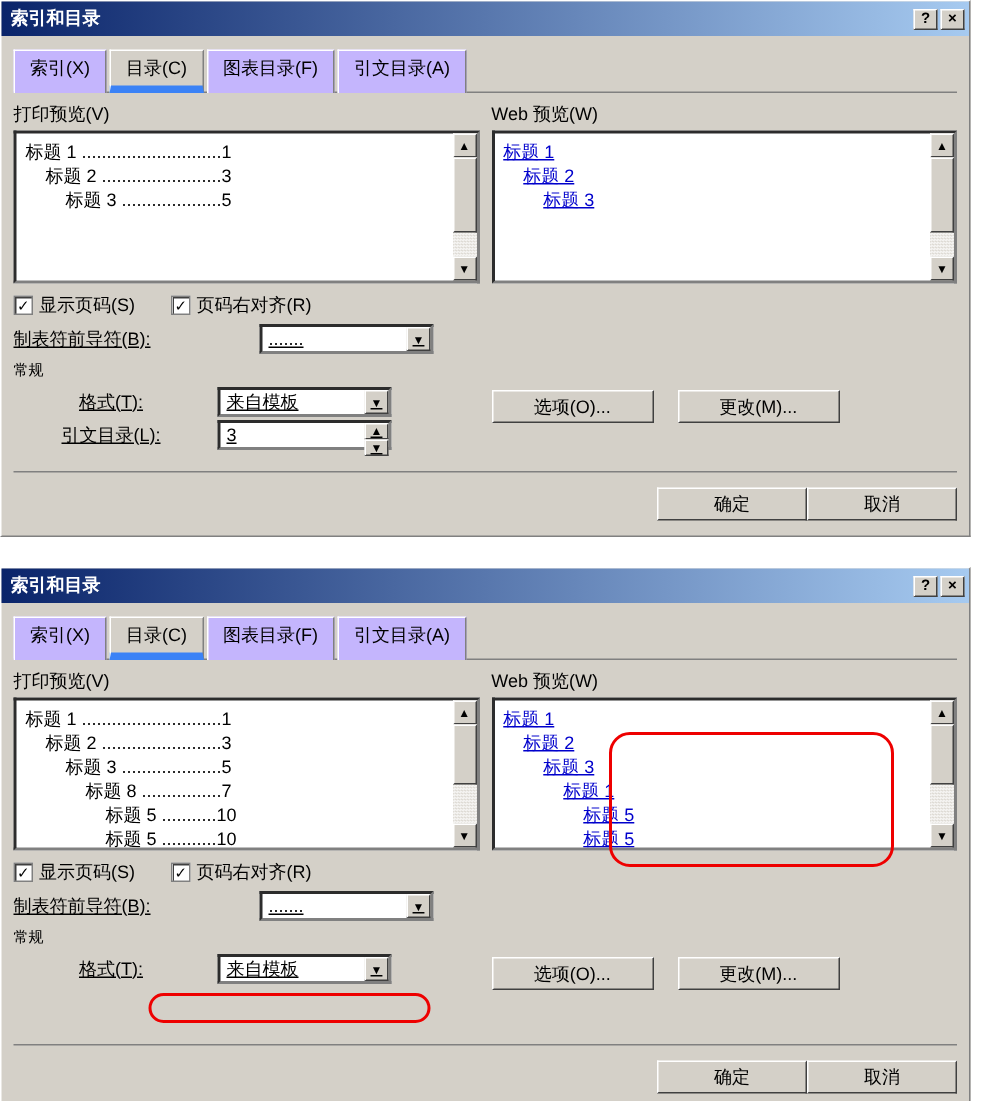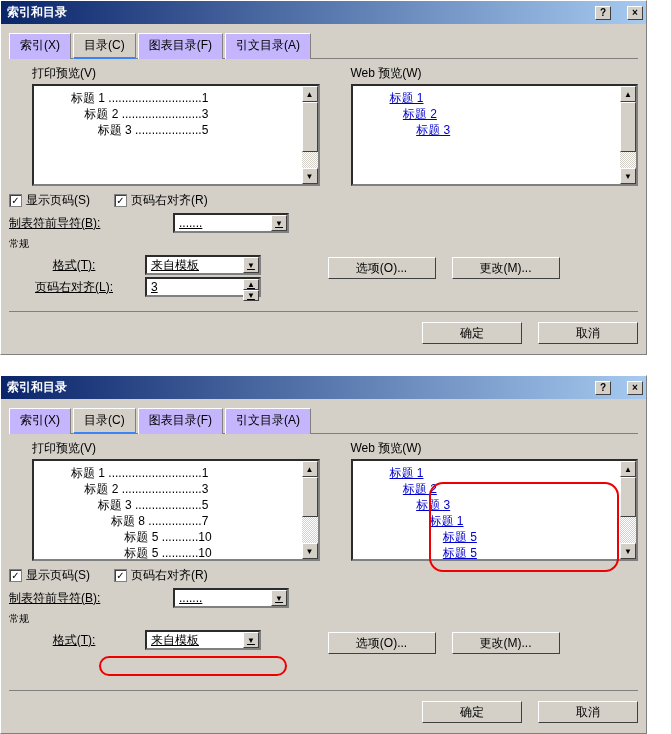--- a/index.html
+++ b/index.html
@@ -1,29 +1,29 @@
 <!DOCTYPE html>
 <html><head>
 <meta charset="utf-8">
 <style>
   * { box-sizing: border-box; }
   body { margin: 0; padding: 0; font-family: "SimSun", "MS Sans Serif", sans-serif; font-size: 12px; background: #fff; }
   .container { width: 671px; }
   .dialog { width: 647px; margin: 0 0 20px 0; background: #d4d0c8; border: 1.5px solid #808080; border-top-color: #fff; border-left-color: #fff; }
-  .titlebar { background: linear-gradient(to right, #0a246a, #a6caf0); color: #fff; padding: 3px 3px 3px 6px; font-weight: bold; font-size: 12px; display: flex; align-items: center; gap: 14px; }
+  .titlebar { background: linear-gradient(to right, #0a246a, #a6caf0); color: #fff; padding: 3px 3px 3px 6px; font-weight: bold; font-size: 12px; display: flex; align-items: center; }
   .titlebar .spacer { flex: 1; }
   .tb-btn { width: 16px; height: 14px; background: #d4d0c8; border: 1px solid #fff; border-right-color:#404040; border-bottom-color:#404040; margin-left: 2px; font-family: Arial; font-size: 10px; font-weight: bold; color: #000; display:inline-flex; align-items:center; justify-content:center; line-height:1; }
   .inner { padding: 8px 8px 10px 8px; }
   .tabs { display: flex; border-bottom: 1px solid #808080; margin-bottom: 4px; }
   .tab { padding: 3px 10px 3px 10px; background: #c4b5fd; border: 1px solid #808080; border-top-color:#fff; border-left-color:#fff; border-bottom: none; margin-right: 2px; position: relative; top: 1px; font-size:12px; }
-  .tab.active { background: #d4d0c8; border-bottom: 2px solid #3b82f6; z-index: 2; top: 1px; }
+  .tab.active { background: #d4d0c8; border-bottom: 5px solid #3b82f6; z-index: 2; top: 1px; }
   .cols { display: flex; gap: 8px; }
-  .col { flex: 1; margin-left: 23px; }
+  .col { flex: 1; }
   .lbl { font-size: 12px; margin: 2px 0; }
-  .listbox { height: 102px; background: #fff; border: 2px inset #808080; display:flex; position:relative;padding-left:31px; }
+  .listbox { height: 102px; background: #fff; border: 2px inset #808080; display:flex; position:relative; }
   .list-content { flex:1; padding: 4px 6px; font-size:12px; line-height:16px; overflow:hidden; }
   .list-content .row { white-space: pre; }
   .list-content .link { color: #0000cc; text-decoration: underline; }
   .vscroll { width: 16px; background: #d8d8d8; display:flex; flex-direction:column; }
   .sb-btn { height: 16px; background: #d4d0c8; border:1px solid #fff; border-right-color:#404040; border-bottom-color:#404040; font-size:8px; display:flex; align-items:center; justify-content:center; }
   .sb-track { flex:1; background: repeating-conic-gradient(#d4d0c8 0 25%, #fff 0 50%) 50%/2px 2px; }
   .sb-thumb { background:#d4d0c8; border:1px solid #fff; border-right-color:#404040; border-bottom-color:#404040; }
   .checkrow { display:flex; gap: 24px; margin: 6px 0 4px 0; align-items:center; }
   .check { display:flex; align-items:center; gap:4px; }
   .cb { width:13px; height:13px; background:#fff; border:1px solid #808080; display:inline-flex; align-items:center; justify-content:center; font-size:10px; box-shadow: inset 1px 1px 0 #404040; }
@@ -32,21 +32,21 @@
   .formrow.indent .flabel { text-align:center; width: 130px; margin-right: 6px; }
   .combo { display:inline-flex; height:20px; background:#fff; border:2px inset #808080; }
   .combo-text { padding: 1px 4px; min-width: 96px; font-size:12px; display:flex; align-items:center; }
   .combo-btn { width:16px; background:#d4d0c8; border:1px solid #fff; border-right-color:#404040; border-bottom-color:#404040; display:flex; align-items:center; justify-content:center; font-size:8px; }
   .spinner { display:inline-flex; height:20px; background:#fff; border:2px inset #808080; }
   .spinner-text { width: 96px; padding:1px 4px; display:flex; align-items:center; }
   .spinner-btns { width:16px; display:flex; flex-direction:column; }
   .spinner-btns .sb-btn { flex:1; height:auto; }
   .right-btns { display:flex; gap: 16px; margin-top: 4px; }
   .btn { height: 22px; padding: 0 10px; background:#d4d0c8; border:1px solid #fff; border-right-color:#404040; border-bottom-color:#404040; font-size:12px; display:inline-flex; align-items:center; justify-content:center; min-width: 108px; }
-  .bottom-row { display:flex; justify-content:flex-end; gap:16px; margin-top: 12px; border-top: 1px solid #808080; padding-top: 10px; }
+  .bottom-row { display:flex; justify-content:flex-end; margin-top: 12px; border-top: 1px solid #808080; padding-top: 10px; }
   .bottom-row .btn { min-width: 100px; }
   .section-label { font-size:10px; margin: 4px 0 2px 0; }
   .red-mark { position:absolute; border: 2px solid #e00; border-radius: 14px; pointer-events:none; }
   .wrap-bottom { display:flex; gap:8px; }
   .rightcol-area { flex:1; display:flex; flex-direction:column; justify-content:space-between;text-align:right; }
 </style>
 </head>
 <body>
 
 <div class="container">
@@ -126,21 +126,21 @@
     <div class="wrap-bottom">
       <div style="flex:1;">
         <div class="formrow indent">
           <span class="flabel">格式(T):</span>
           <span class="combo">
             <span class="combo-text">来自模板</span>
             <span class="combo-btn">▼</span>
           </span>
         </div>
         <div class="formrow indent">
-          <span class="flabel">页码右对齐(L):</span>
+          <span class="flabel">引文目录(L):</span>
           <span class="spinner">
             <span class="spinner-text">3</span>
             <span class="spinner-btns">
               <span class="sb-btn">▲</span>
               <span class="sb-btn">▼</span>
             </span>
           </span>
         </div>
       </div>
       <div class="rightcol-area">

